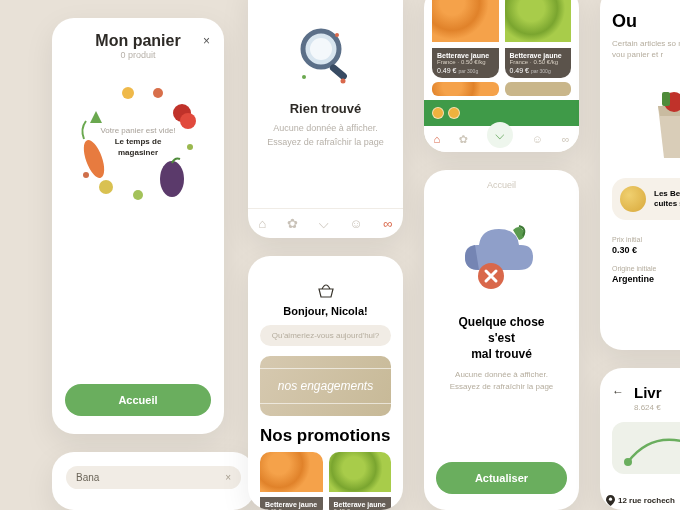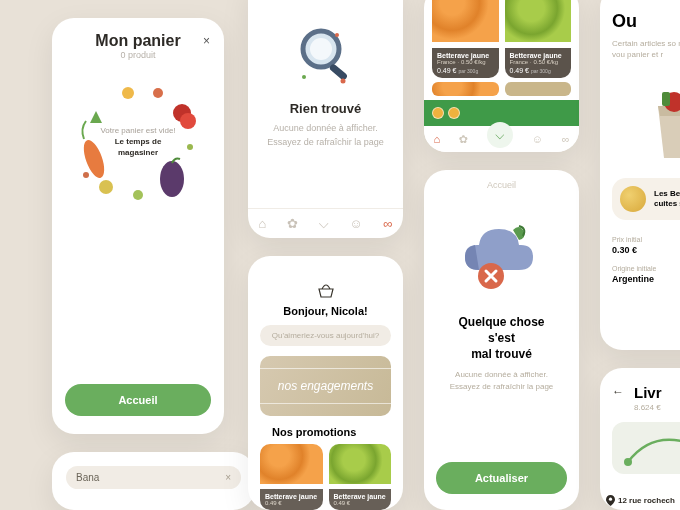--- a/index.html
+++ b/index.html
@@ -36,21 +36,21 @@
   #s2 .t { font-size: 13px; font-weight: 700; color: #2d2a26; margin-bottom: 6px; }
 
   
   #s3 { left: 248px; top: 256px; width: 155px; height: 254px; padding: 28px 12px 0; overflow: hidden; }
   #s3 .basket { text-align: center; font-size: 14px; color: #3b372f; }
   #s3 .greet { font-size: 11px; font-weight: 700; text-align: center; margin: 4px 0 8px; }
   #s3 .search { background: #f1ece5; border-radius: 14px; padding: 6px 8px; font-size: 8px; color: #b5ad9e; text-align: center; }
   #s3 .banner { margin-top: 10px; height: 60px; border-radius: 10px; background: linear-gradient(120deg,#d6c9b0,#c7b997); display: flex; align-items: center; justify-content: center; color: #fff; font-family: cursive; font-size: 12px; position: relative; font-style: italic; }
   #s3 .banner::before, #s3 .banner::after { content:''; position:absolute; width:100%; height:1px; background:rgba(255,255,255,0.6); left:0; }
   #s3 .banner::before { top:12px; } #s3 .banner::after { bottom:12px; }
-  #s3 .sect { font-size: 11px; font-weight: 700; margin: 10px 12px 6px; }
+  #s3 .sect { font-size: 17px; font-weight: 700; margin: 10px 0 6px; }
   #s3 .cards { display: flex; gap: 6px; }
   #s3 .card { flex: 1; border-radius: 10px; overflow: hidden; position: relative; height: 66px; }
   #s3 .card .img { height: 40px; }
   .img-orange { background: radial-gradient(circle at 30% 30%, #f5a24a 20%, #e0822a 45%, #f5a24a 60%); }
   .img-apple { background: radial-gradient(circle at 40% 40%, #a8cc4a 25%, #7aa52f 50%, #a8cc4a 65%); }
   #s3 .card .lab { position: absolute; bottom: 0; left: 0; right: 0; background: rgba(60,50,40,0.78); padding: 4px 5px; }
   #s3 .card .lab .n { color: #fff; font-size: 7px; font-weight: 600; }
   #s3 .card .lab .p { color: #efe8dc; font-size: 6px; opacity: .85; }
 
   

